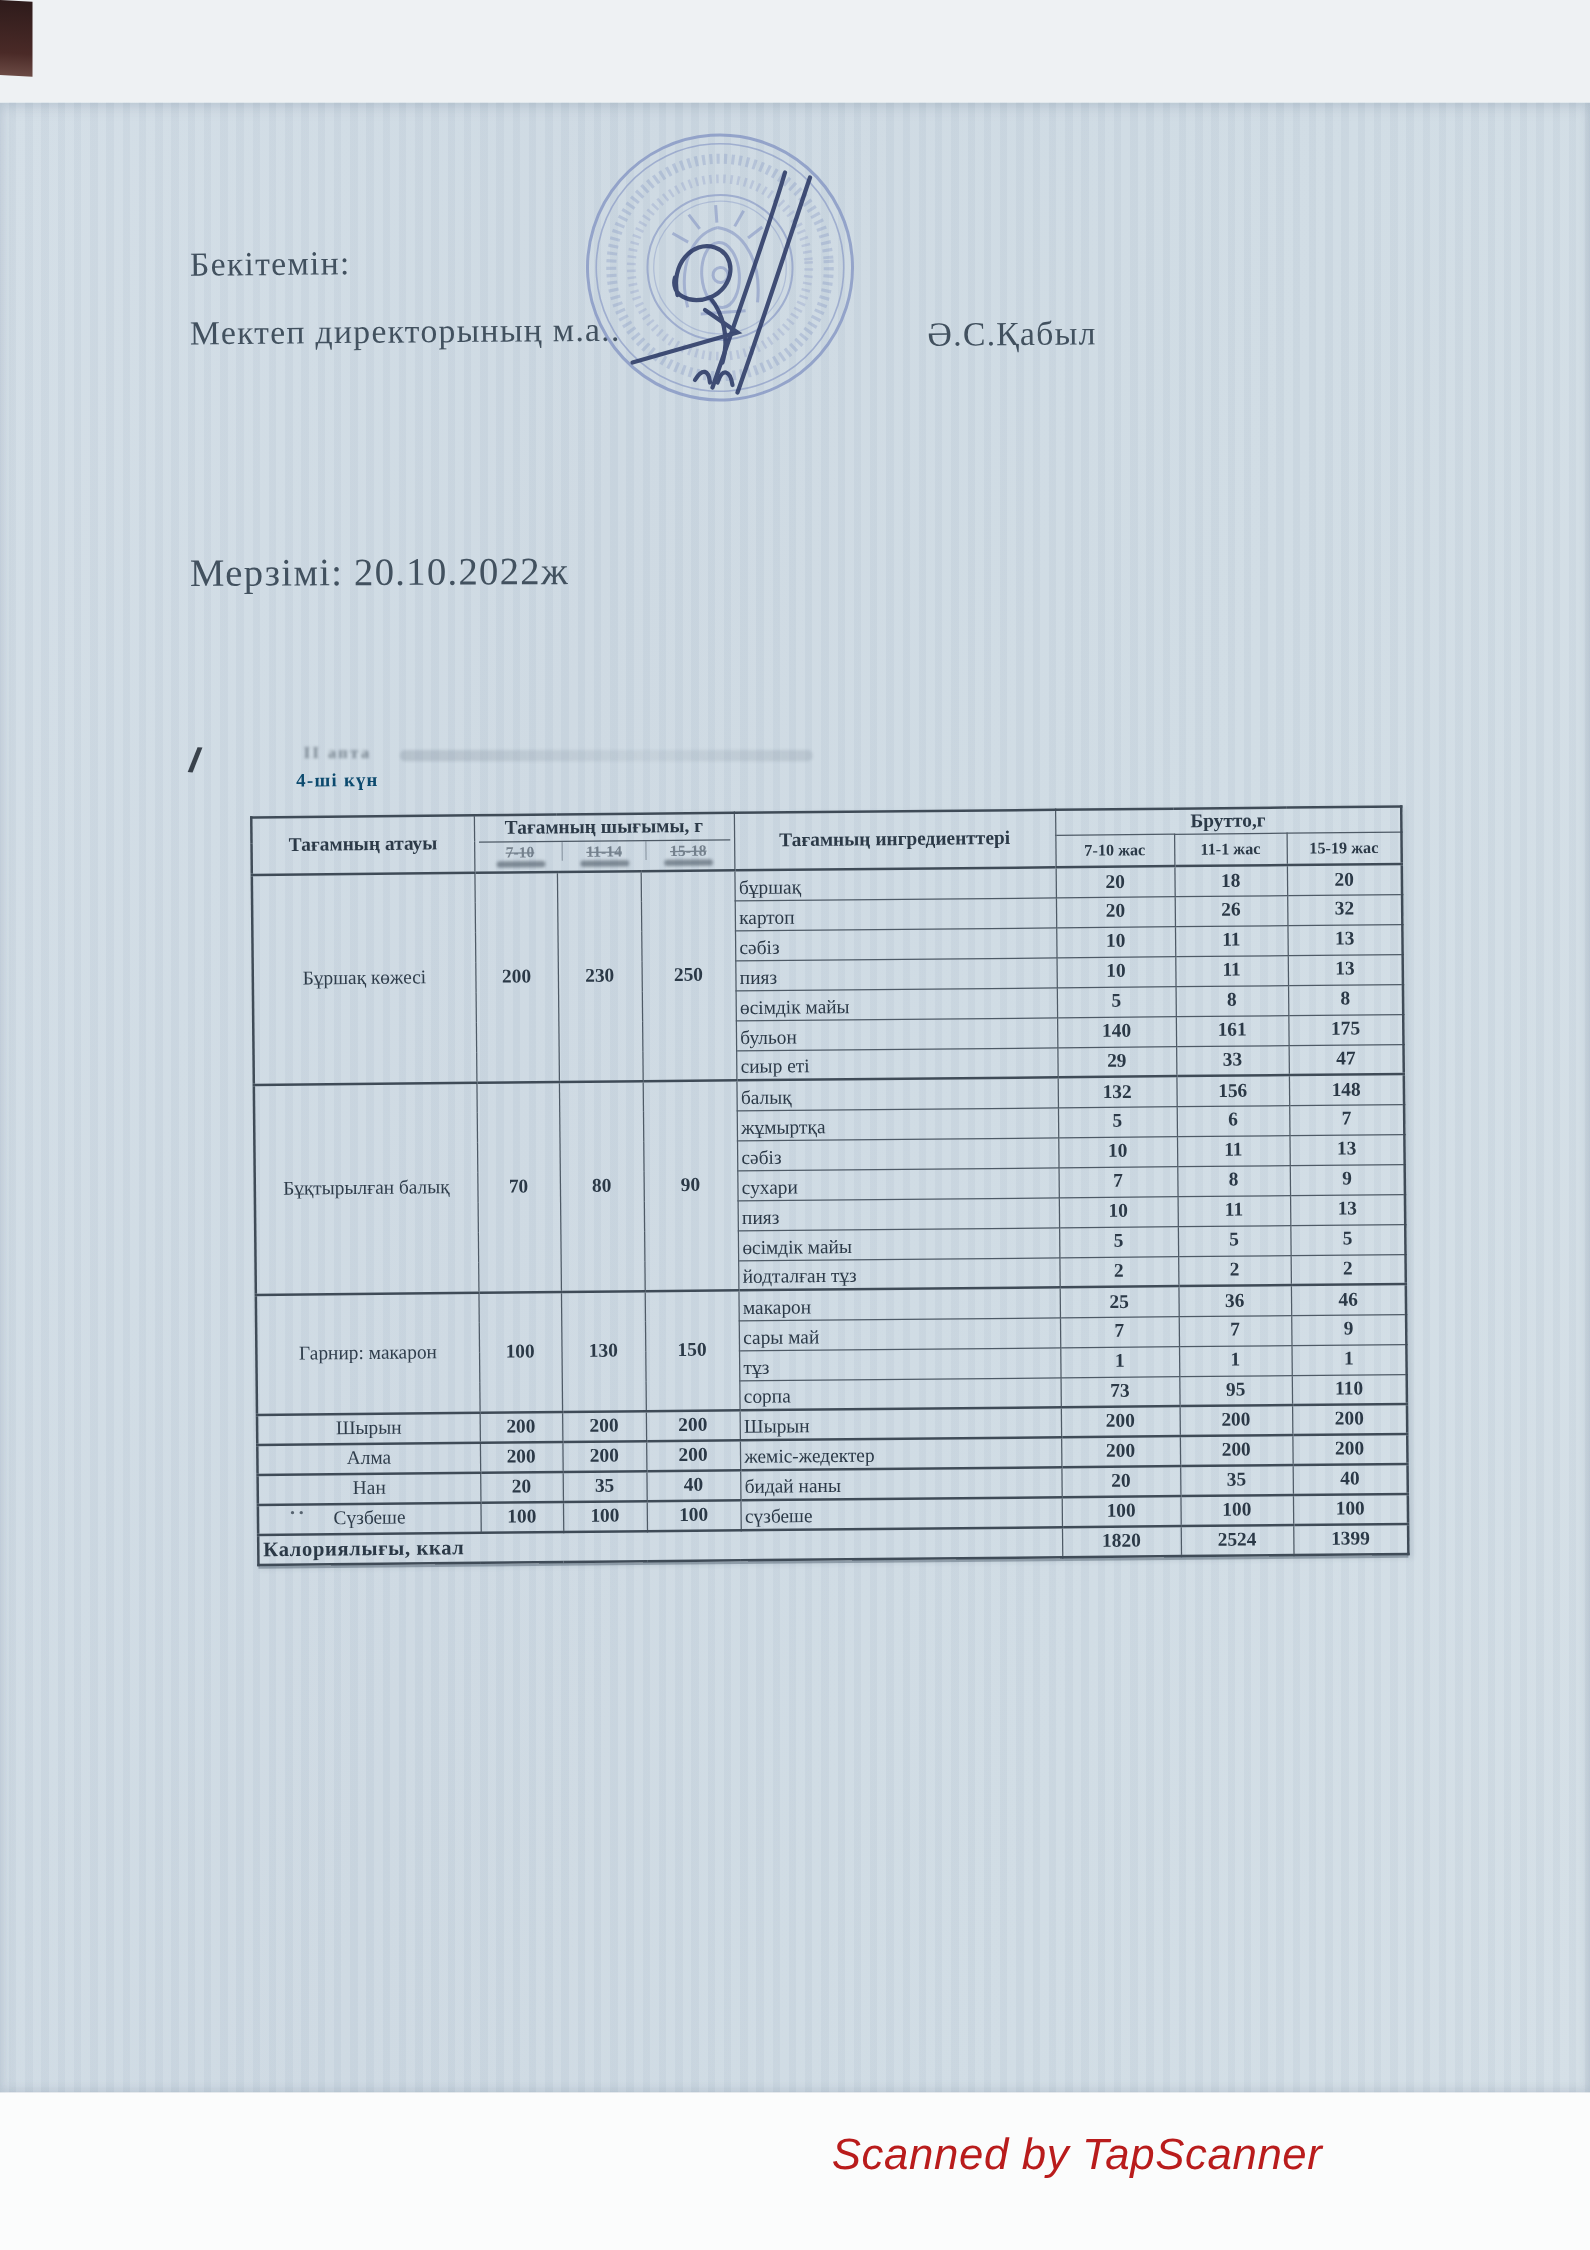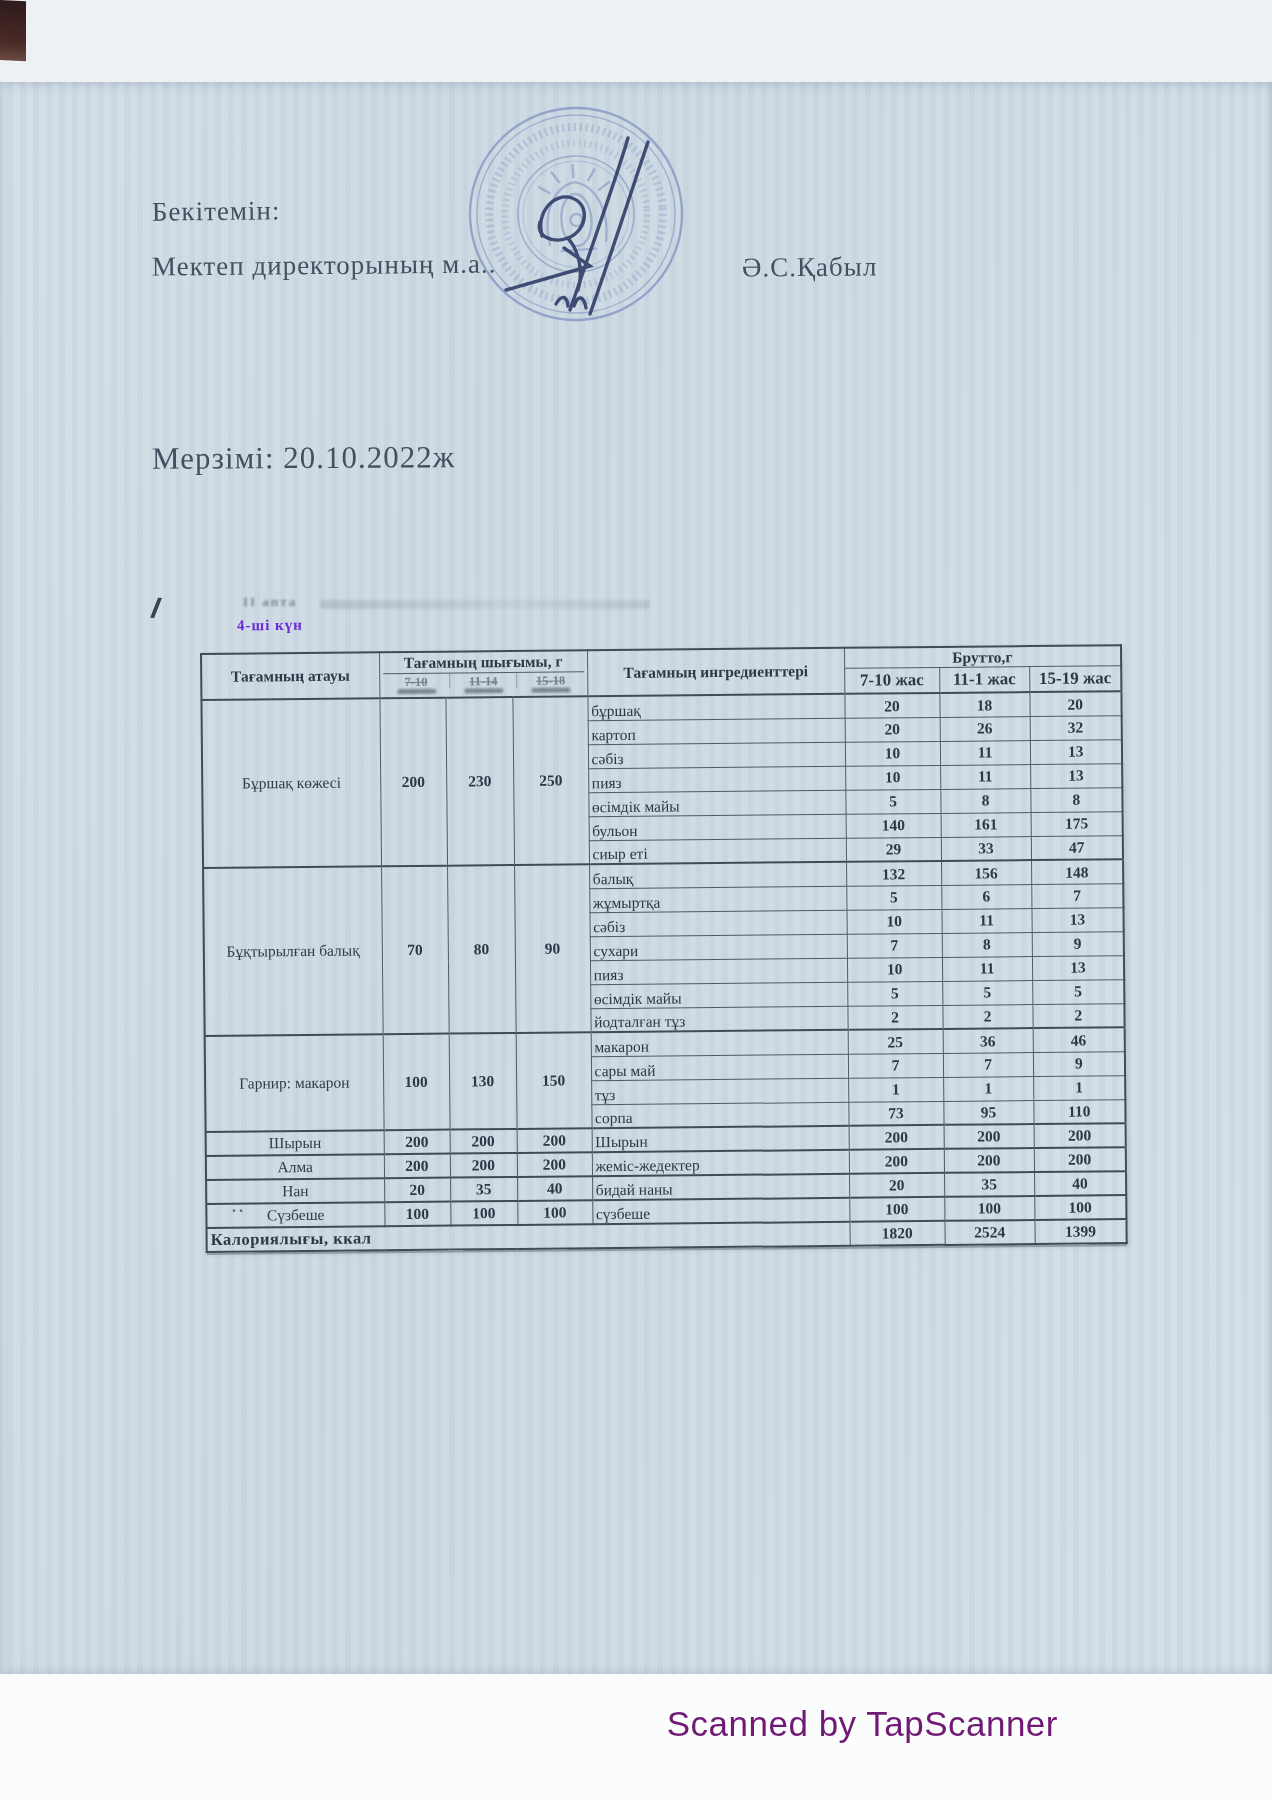--- a/index.html
+++ b/index.html
@@ -42,33 +42,33 @@
   .stray-tick{position:absolute;left:154px;top:598px;width:5px;height:20px;border-left:4px solid #1f2730;transform:skewX(-18deg) rotate(4deg);opacity:.85;}
   .week-smudge{
     position:absolute;left:243px;top:594px;font-size:13px;font-weight:bold;color:#303d4a;
     letter-spacing:2px;filter:blur(1.1px);opacity:.55;
   }
   .smudge-line{
     position:absolute;left:320px;top:600px;width:330px;height:9px;border-radius:4px;
     background:linear-gradient(90deg,rgba(60,75,92,.35),rgba(60,75,92,.12) 60%,rgba(60,75,92,.28));
     filter:blur(1.4px);opacity:.5;
   }
-  .day-label{position:absolute;left:237px;top:617px;font-size:15px;font-weight:bold;color:#6d28d9;letter-spacing:1px;transform:rotate(-0.5deg);}
+  .day-label{position:absolute;left:237px;top:617px;font-size:15px;font-weight:bold;color:#0c4a6e;letter-spacing:1px;transform:rotate(-0.5deg);}
 
   
   .table-wrap{position:absolute;left:200px;top:653px;width:922px;transform:rotate(-0.55deg);transform-origin:left top;}
   table.menu{
     border-collapse:collapse;table-layout:fixed;width:920px;
     color:#2b3947;font-size:15.5px;
     border:2.2px solid #3f4b57;
     box-shadow:0 3px 0 -1px rgba(70,85,100,.4), 2px 2px 4px rgba(90,110,130,.18);
   }
   .menu th,.menu td{border:1.4px solid #4e5a66;padding:0 3px;overflow:hidden;}
   .menu thead th{font-weight:bold;color:#2c3a48;vertical-align:middle;text-align:center;line-height:1.15;}
-  .menu thead tr.age-row th{border-bottom:2px solid #3f4b57;height:24px;font-size:17px;}
+  .menu thead tr.age-row th{border-bottom:2px solid #3f4b57;height:24px;font-size:13px;}
   .th-title{height:19px;}
   .out-head{padding:0;vertical-align:top;}
   .out-title{border-bottom:1.6px solid #4e5a66;padding:1px 2px 0;height:19px;}
   .out-sub{display:flex;}
   .out-sub span{
     flex:1;text-align:center;font-size:12.5px;font-weight:bold;opacity:.55;
     text-decoration:line-through;padding-top:1px;
   }
   .out-sub span + span{border-left:1.3px solid rgba(78,90,102,.8);}
   .out-smudge{display:flex;height:8px;}
@@ -83,21 +83,21 @@
   .c-ing{text-align:left;padding-left:7px;vertical-align:bottom;padding-bottom:2px;}
   .c-val{text-align:center;font-weight:bold;}
   tr.cal-row{height:31px;}
   tr.cal-row td{border-top:2.1px solid #3f4b57;}
   .c-cal{font-weight:bold;font-size:16.5px;padding-left:6px;letter-spacing:.5px;}
   .below-mark{position:absolute;left:232px;top:1198px;font-size:16px;font-weight:bold;color:#3a4754;letter-spacing:3px;opacity:.8;}
 
   .scan-footer{
     position:absolute;right:214px;top:1704px;
     font-family:"Liberation Sans","DejaVu Sans",sans-serif;
-    font-size:35px;color:#701a75;letter-spacing:.5px;
+    font-style:italic;font-size:35px;color:#b91c1c;letter-spacing:.5px;
   }
 </style>
 </head>
 <body>
 
 <div class="topband"></div>
 <div class="paper"></div>
 <div class="corner-mark"></div>
 <div class="bottomband"></div>
 

